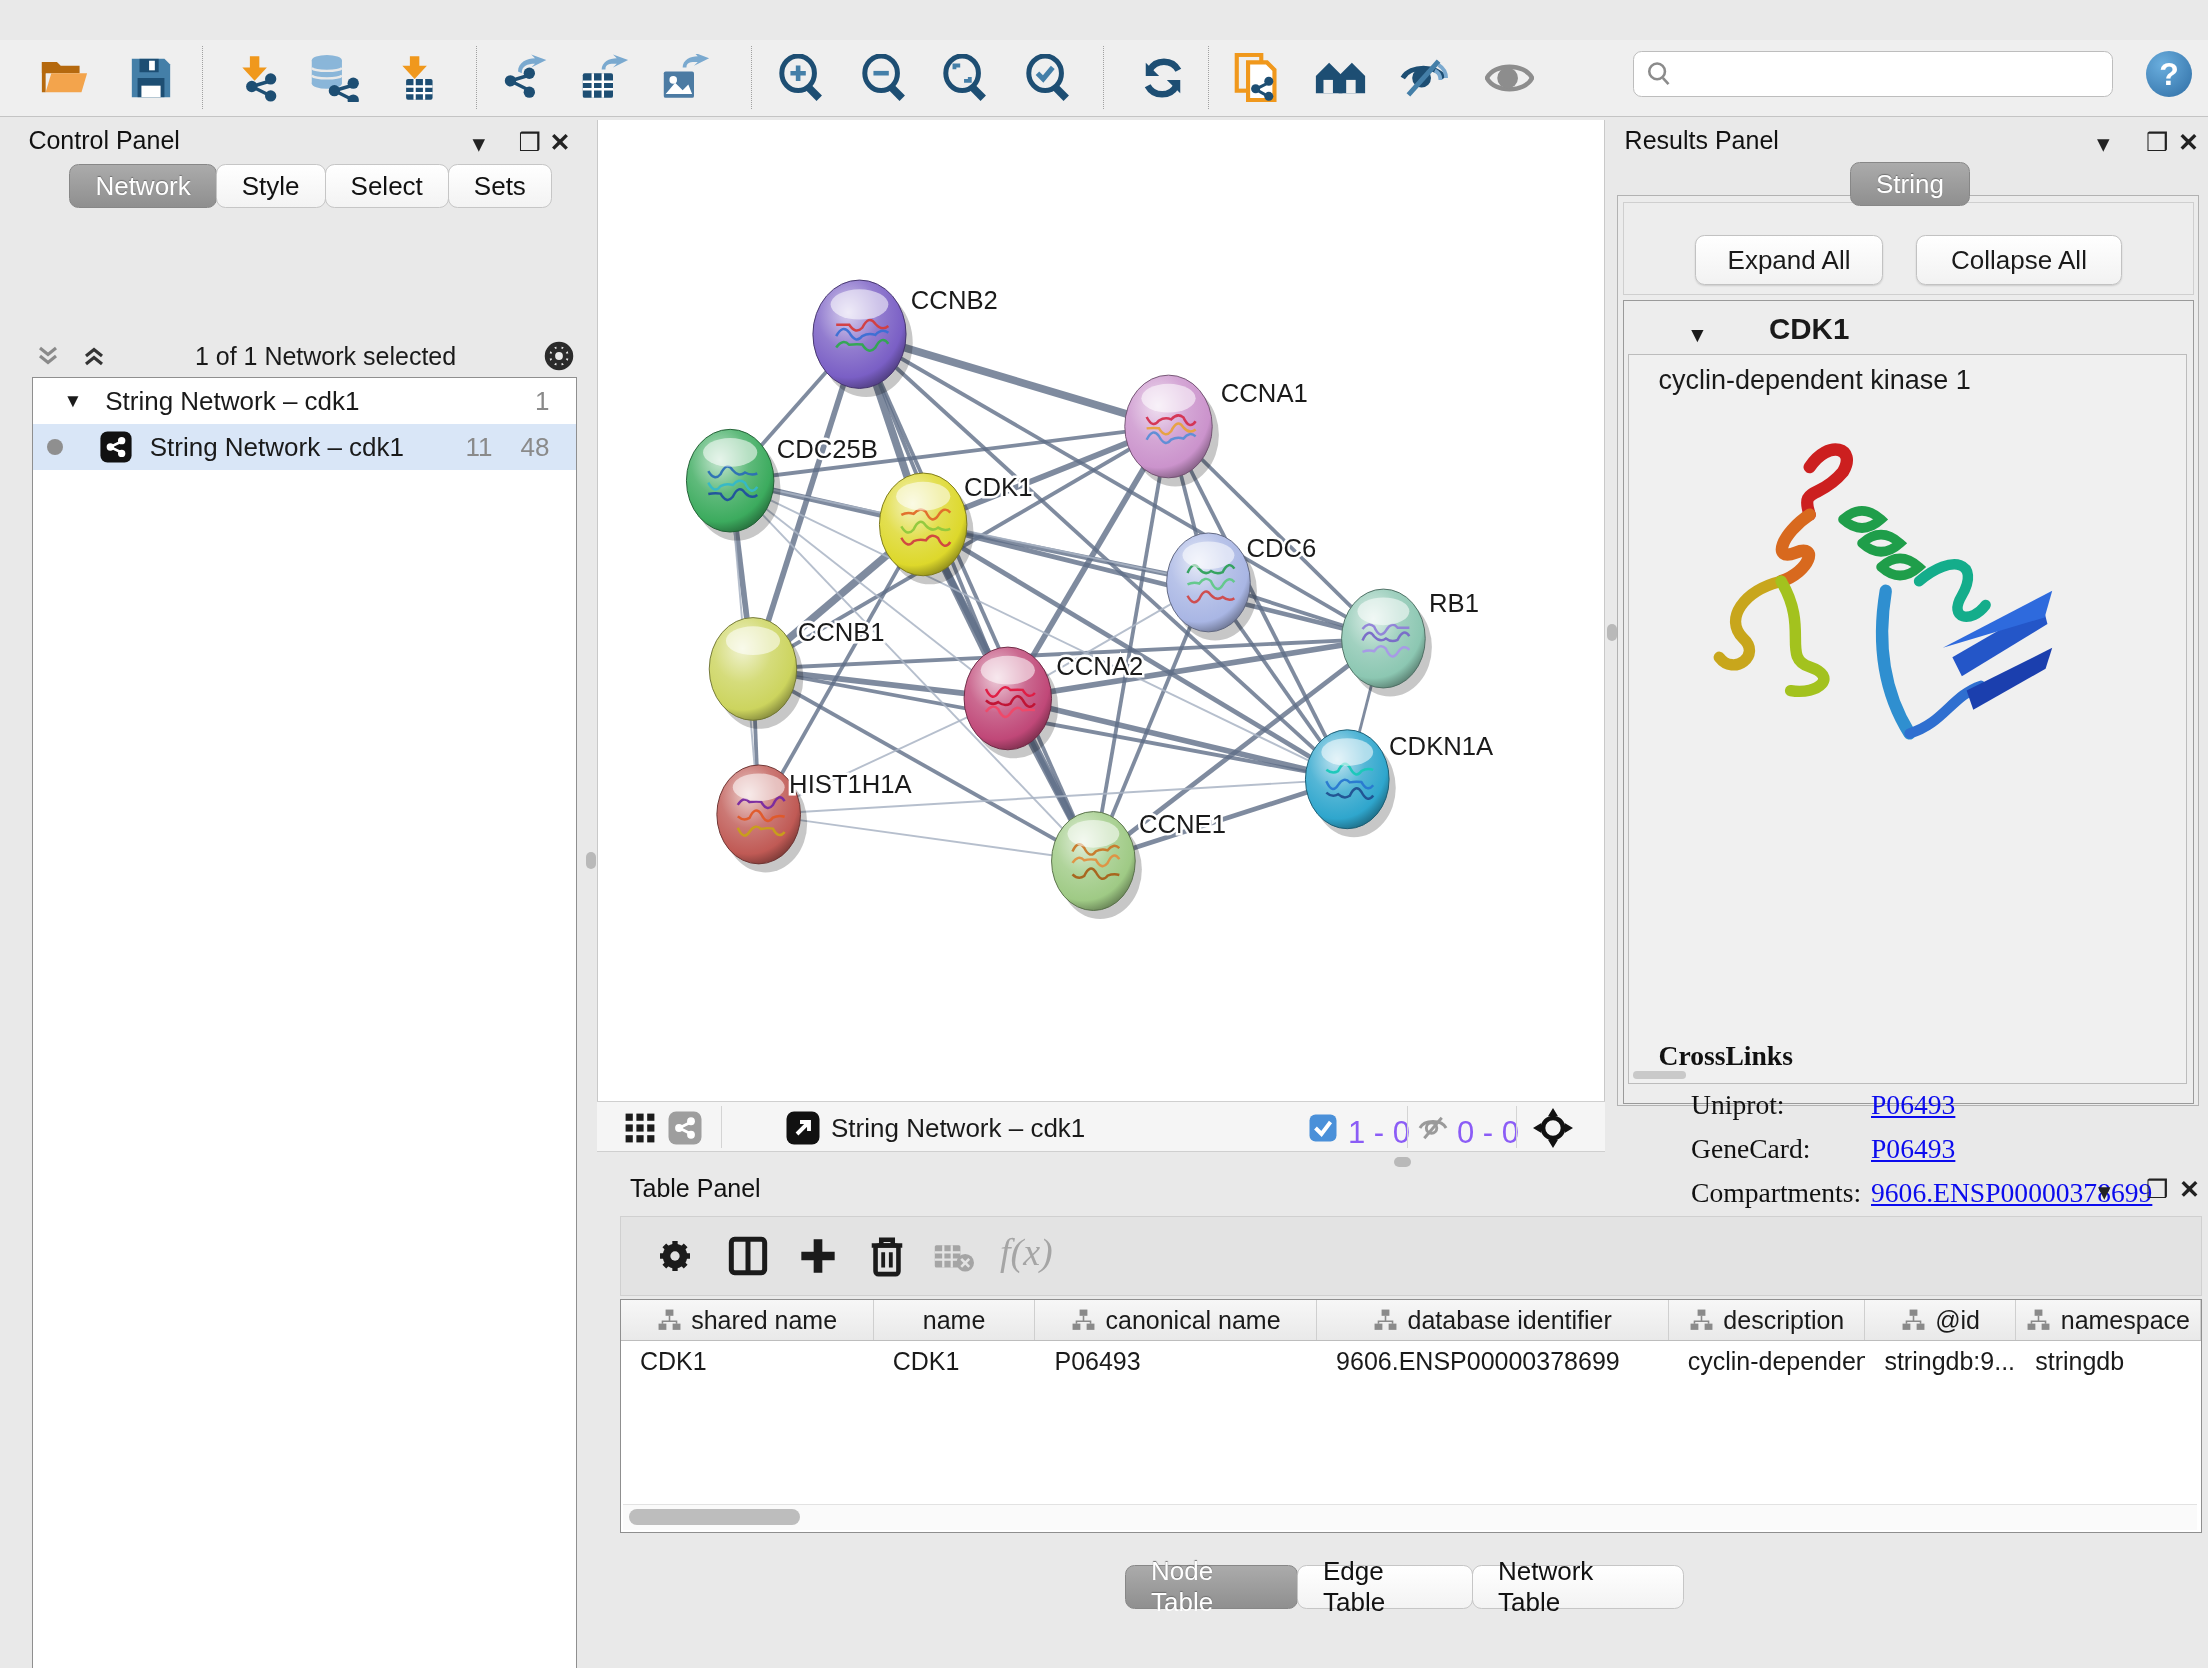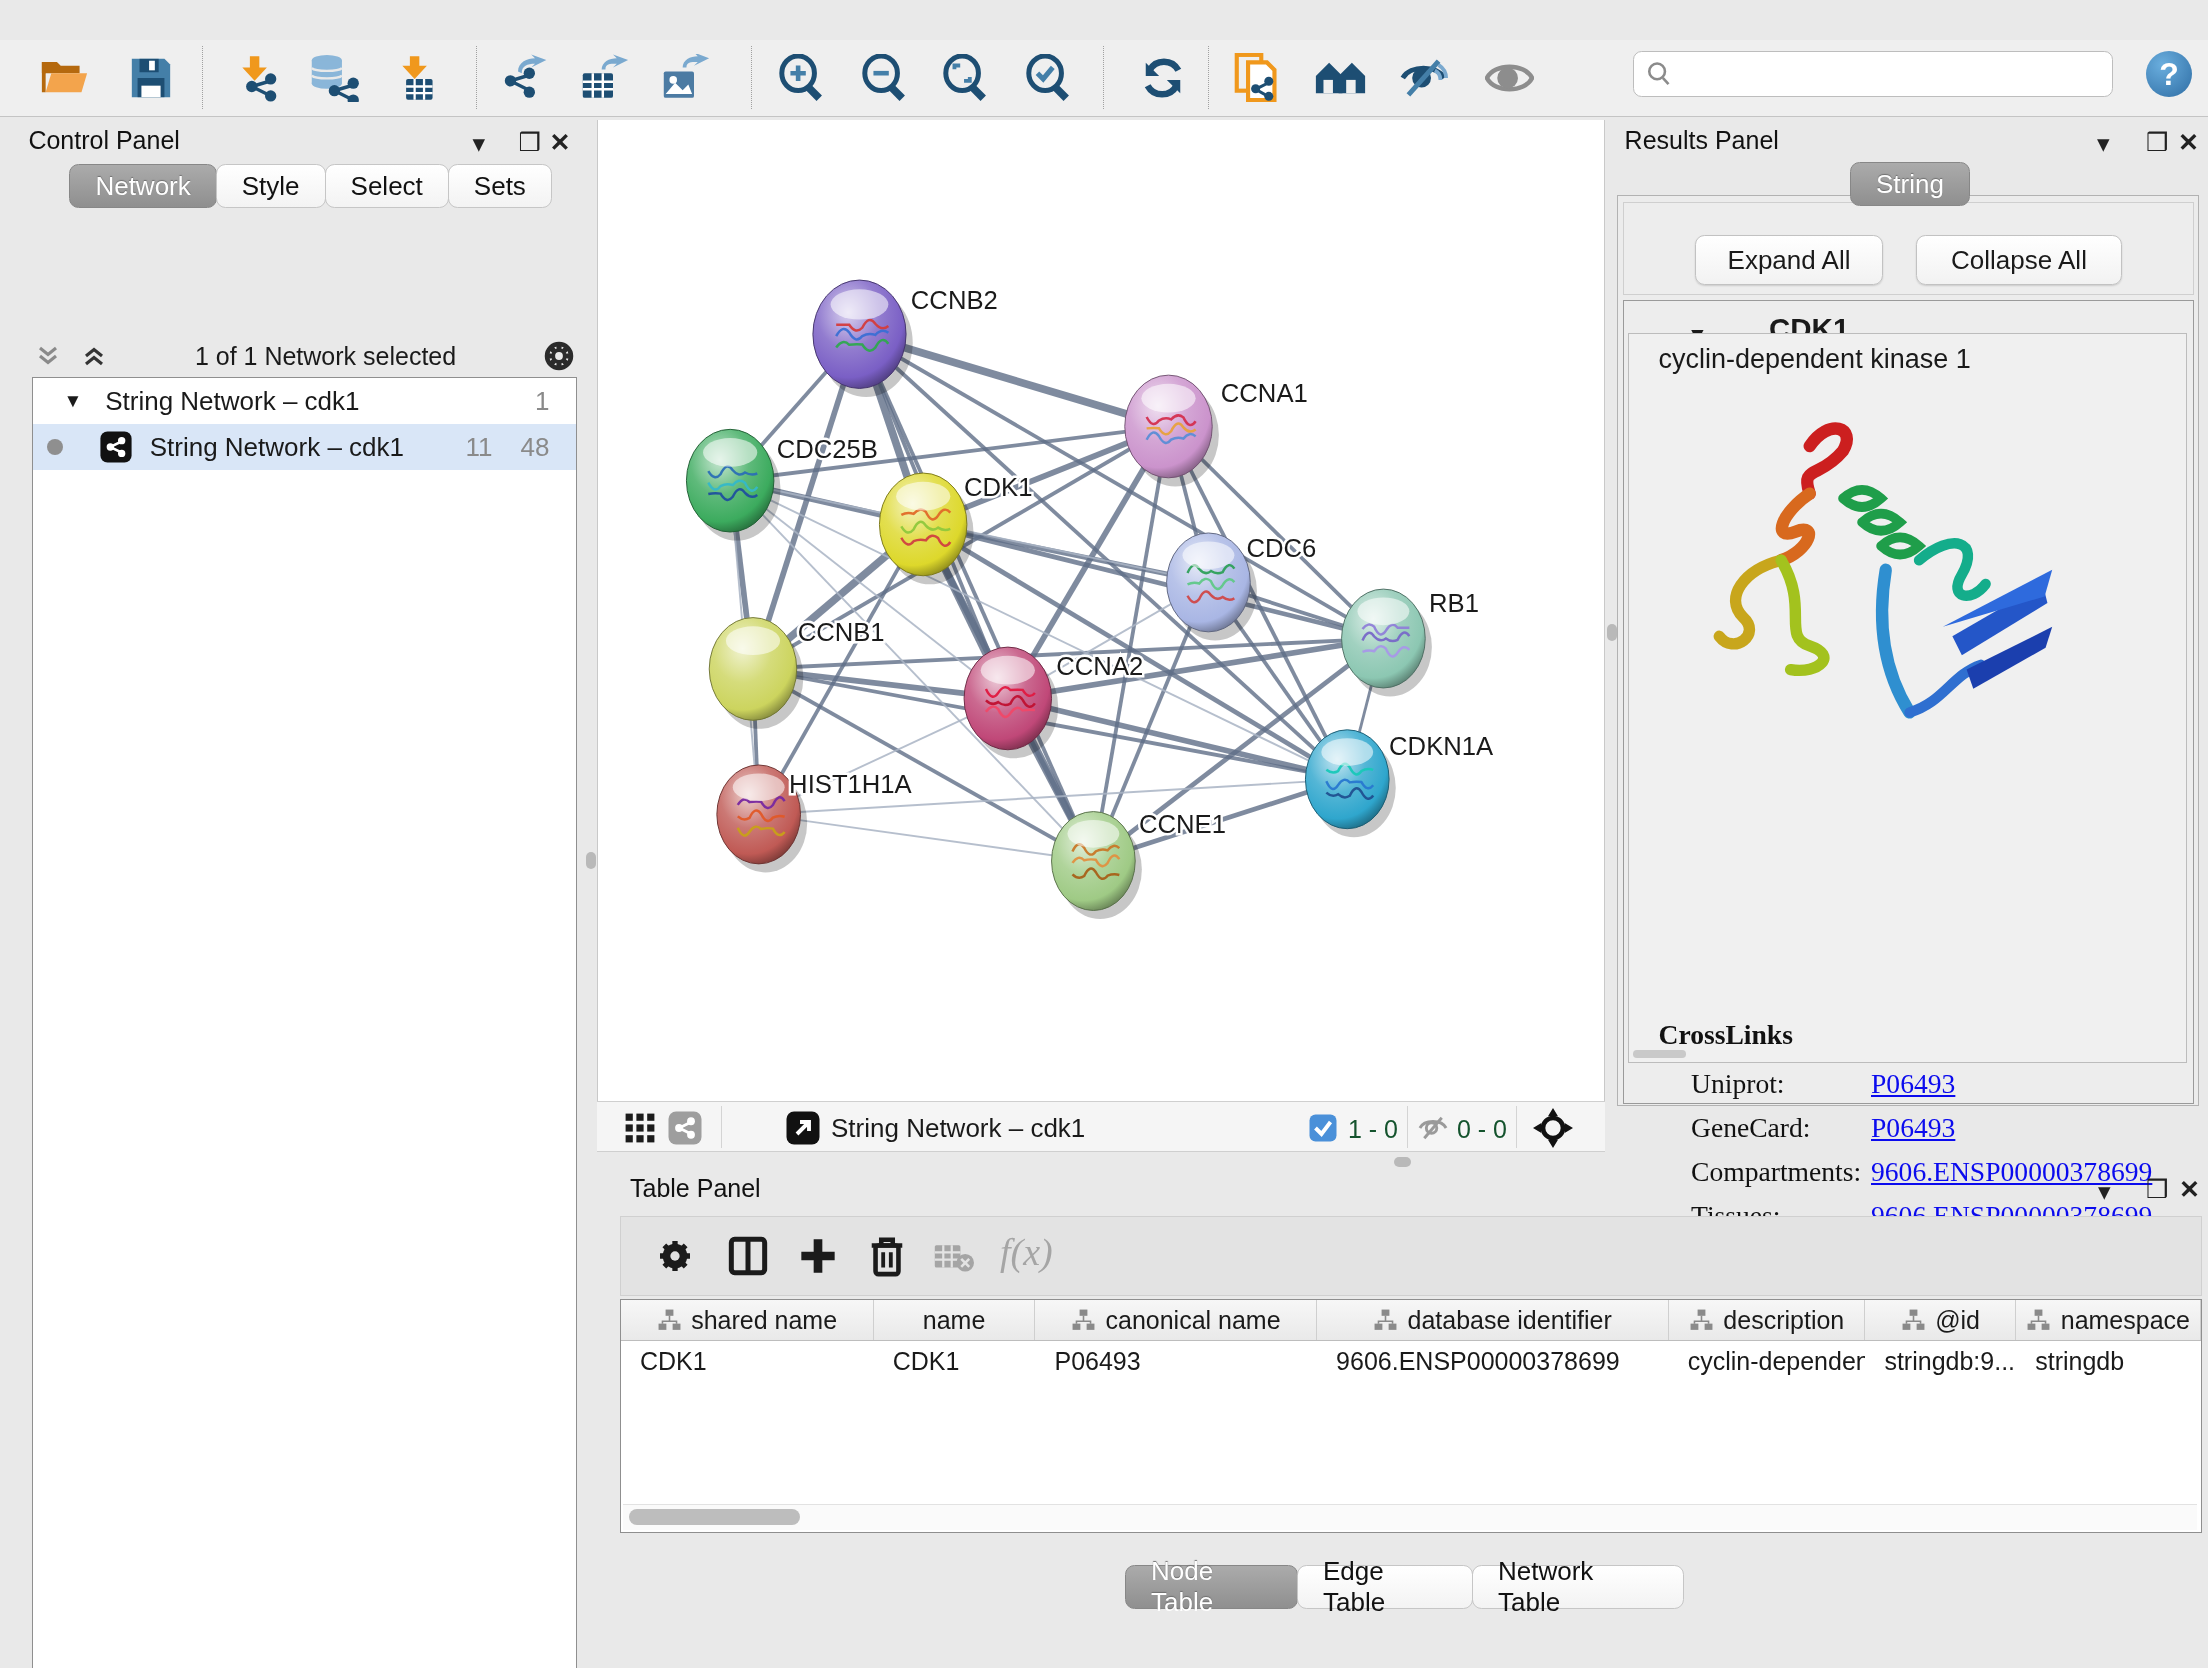--- a/index.html
+++ b/index.html
@@ -35,30 +35,30 @@
   #cp-list-header{left:21px;top:217px;width:545px;height:38px;display:flex;align-items:center;}
   #cp-list{left:21px;top:257px;width:545px;height:1317px;background:#fff;border:1.9px solid #8f8f8f;box-sizing:border-box;}
   .tree-row{position:relative;height:46px;display:flex;align-items:center;font-size:26px;}
   .tree-row.selected{background:#d9e6f7;}
   .tree-num{color:#8a8a8a;}
   
   #canvas{left:597px;top:120px;width:1008px;height:982px;background:#fff;border-left:1px solid #c9c9c9;border-right:1px solid #c9c9c9;box-sizing:border-box;}
   #net-bar{left:597px;top:1101px;width:1008px;height:51px;background:#f5f5f5;border-top:1px solid #cfcfcf;
            border-bottom:1px solid #cfcfcf;box-sizing:border-box;}
   .nb-sep{position:absolute;top:3.8px;height:42px;border-left:1px solid #d4d4d4;}
-  .nb-num{color:#14532d;font-size:25px;}
+  .nb-num{color:#8b5cf6;font-size:31px;}
   .splitter-dot{position:absolute;background:#b9b9b9;border-radius:7.6px;}
   
   #rp-outer{left:1617px;top:195px;width:582px;height:911px;background:#ececec;border:1px solid #b2b2b2;box-sizing:border-box;}
   #rp-buttons{left:1623px;top:202px;width:571px;height:93px;background:#ededed;border:1px solid #cfcfcf;box-sizing:border-box;}
   .rp-btn{position:absolute;top:32px;height:48px;border:1px solid #c2c2c2;border-radius:9.5px;
           background:linear-gradient(#ffffff,#f2f2f2);display:flex;align-items:center;justify-content:center;
           font-size:26px;box-shadow:0 1px 1.9px rgba(0,0,0,.15);}
   #rp-gene-box{left:1623px;top:300px;width:571px;height:804px;background:#ededed;border:1px solid #9a9a9a;box-sizing:border-box;}
-  #rp-inner{left:1628px;top:333px;width:559px;height:730px;background:#f0f0f0;border:1px solid #bcbcbc;box-sizing:border-box;}
+  #rp-inner{left:1628px;top:354px;width:559px;height:730px;background:#f0f0f0;border:1px solid #bcbcbc;box-sizing:border-box;}
   .xl{font-family:"Liberation Serif",serif;font-size:27.6px;color:#111;}
   .xl-row{position:absolute;left:62px;width:476px;display:flex;}
   .xl-label{width:180px;}
   .xl-link{color:#0b0bee;text-decoration:underline;}
   
   #tp-toolbar{left:620px;top:1216px;width:1582px;height:80px;background:#e3e3e3;border:1px solid #d0d0d0;box-sizing:border-box;}
   #tp-table{left:620px;top:1299px;width:1582px;height:234px;background:#fff;border:1.9px solid #8f8f8f;box-sizing:border-box;overflow:hidden;}
   #tp-head{display:flex;height:40px;background:linear-gradient(#f7f7f7,#e9e9e9);border-bottom:1px solid #bdbdbd;}
   .th{display:flex;align-items:center;justify-content:center;gap:9.5px;border-right:1px solid #cfcfcf;
       box-sizing:border-box;font-size:25px;overflow:hidden;white-space:nowrap;}

